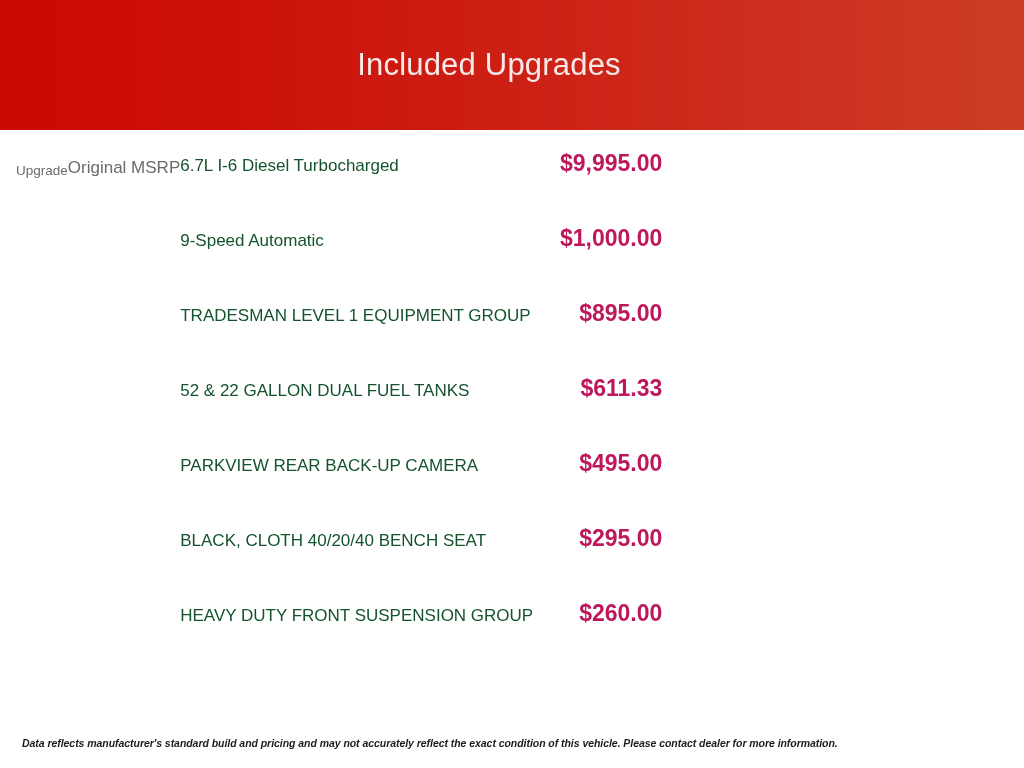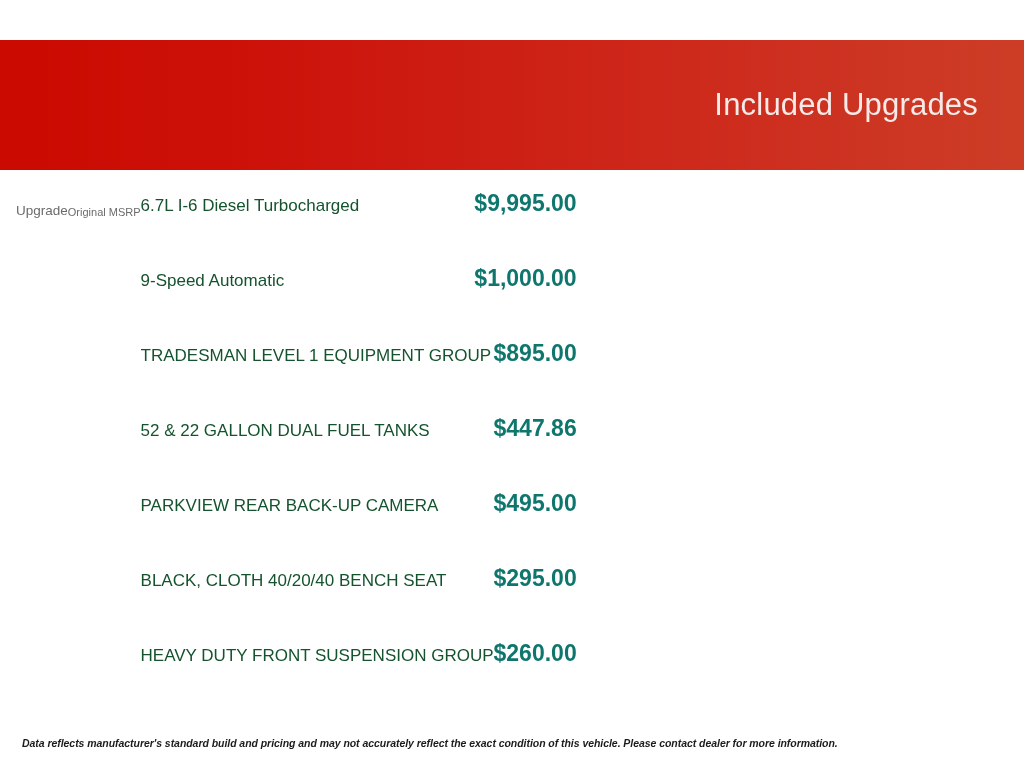--- a/index.html
+++ b/index.html
@@ -23,23 +23,22 @@
 
   
   .banner {
     position: relative;
     width: 100%;
     height: 130px;
     flex: 0 0 130px;
     background: linear-gradient(90deg, #cb0a01 0%, #cc1008 22%, #cd2015 50%, #cd3020 78%, #cc3d26 100%);
     display: flex;
     align-items: center;
-    justify-content: flex-end;
+    justify-content: center;
     overflow: hidden;
-    margin-top: 40px;
   }
 
   .banner-title {
     color: #f7eae8;
     font-size: 31px;
     font-weight: 400;
     letter-spacing: 0.2px;
     padding-right: 46px;
     white-space: nowrap;
   }
@@ -61,21 +60,21 @@
 
   .col-head .h-upgrade {
     flex: 1 1 auto;
     font-size: 13.5px;
     color: #6b6b6b;
     font-weight: 400;
   }
 
   .col-head .h-msrp {
     flex: 0 0 auto;
-    font-size: 11px;
+    font-size: 17px;
     color: #6b6b6b;
     font-weight: 400;
     text-align: right;
   }
 
   .rows {
     margin-top: 6px;
   }
 
   .row {
@@ -91,25 +90,26 @@
     font-weight: 400;
     line-height: 1.1;
     padding-top: 14px;
     white-space: nowrap;
     overflow: hidden;
   }
 
   .row .price {
     flex: 0 0 auto;
     font-size: 23px;
-    color: #0f766e;
+    color: #be185d;
     font-weight: 700;
     text-align: center;
     padding-top: 14px;
     white-space: nowrap;
+    margin-left: 46px;
   }
 
   
   .footer {
     flex: 0 0 auto;
     padding: 2px 20px 18px 22px;
     margin-top: 32px;
   }
 
   .disclaimer {
@@ -150,21 +150,21 @@
         <div class="price">$1,000.00</div>
       </div>
 
       <div class="row">
         <div class="name">TRADESMAN LEVEL 1 EQUIPMENT GROUP</div>
         <div class="price">$895.00</div>
       </div>
 
       <div class="row">
         <div class="name">52 &amp; 22 GALLON DUAL FUEL TANKS</div>
-        <div class="price">$447.86</div>
+        <div class="price">$611.33</div>
       </div>
 
       <div class="row">
         <div class="name">PARKVIEW REAR BACK-UP CAMERA</div>
         <div class="price">$495.00</div>
       </div>
 
       <div class="row">
         <div class="name">BLACK, CLOTH 40/20/40 BENCH SEAT</div>
         <div class="price">$295.00</div>

